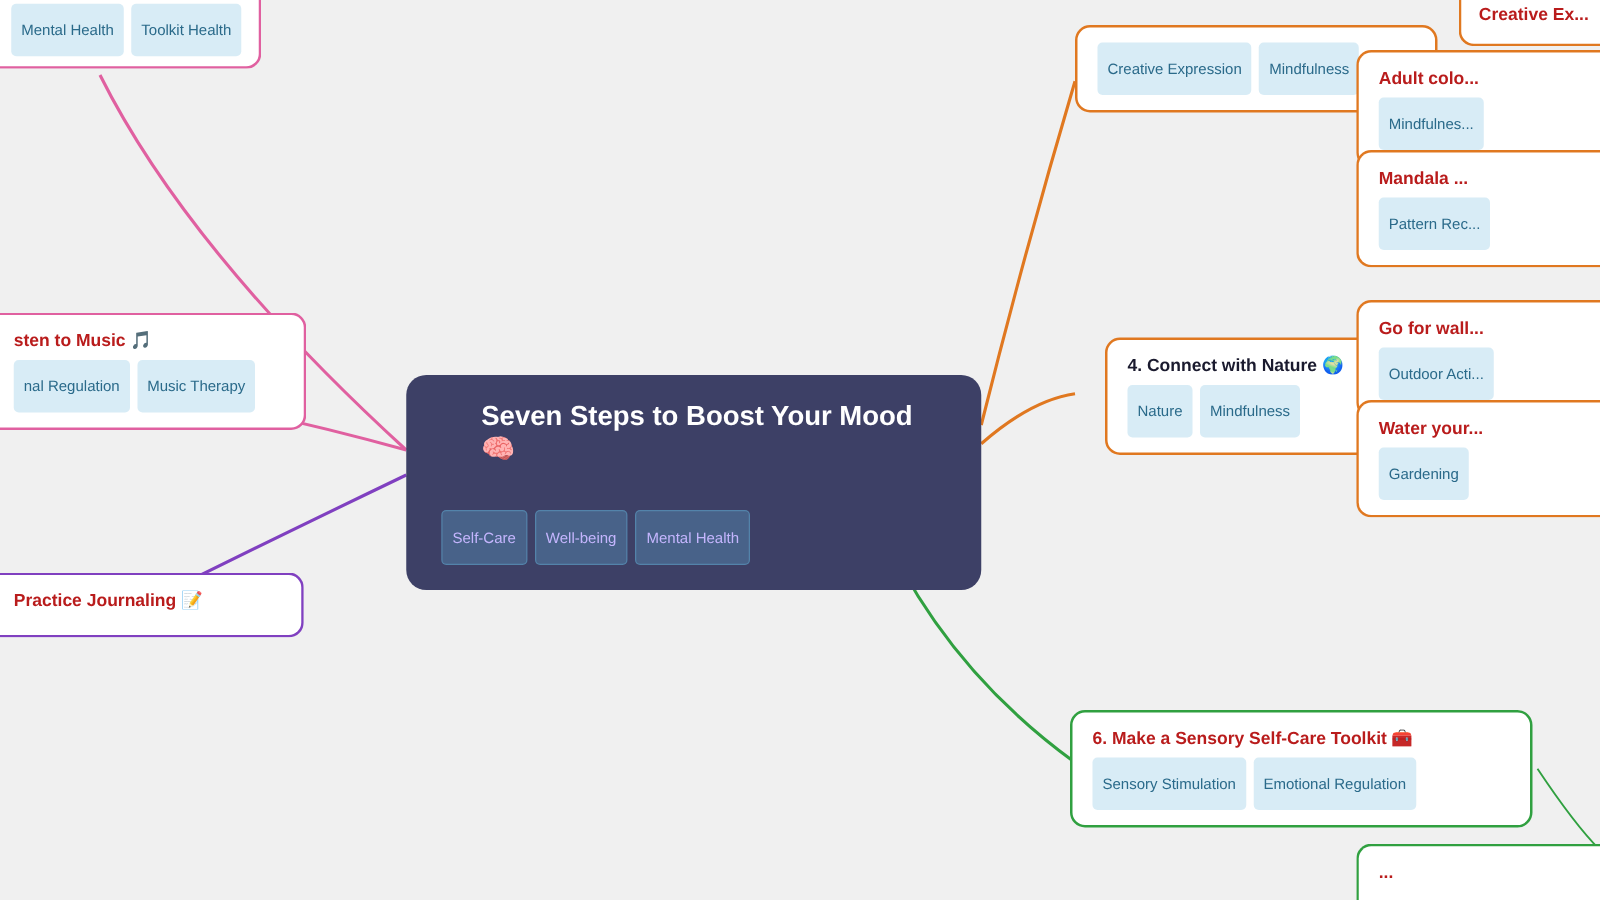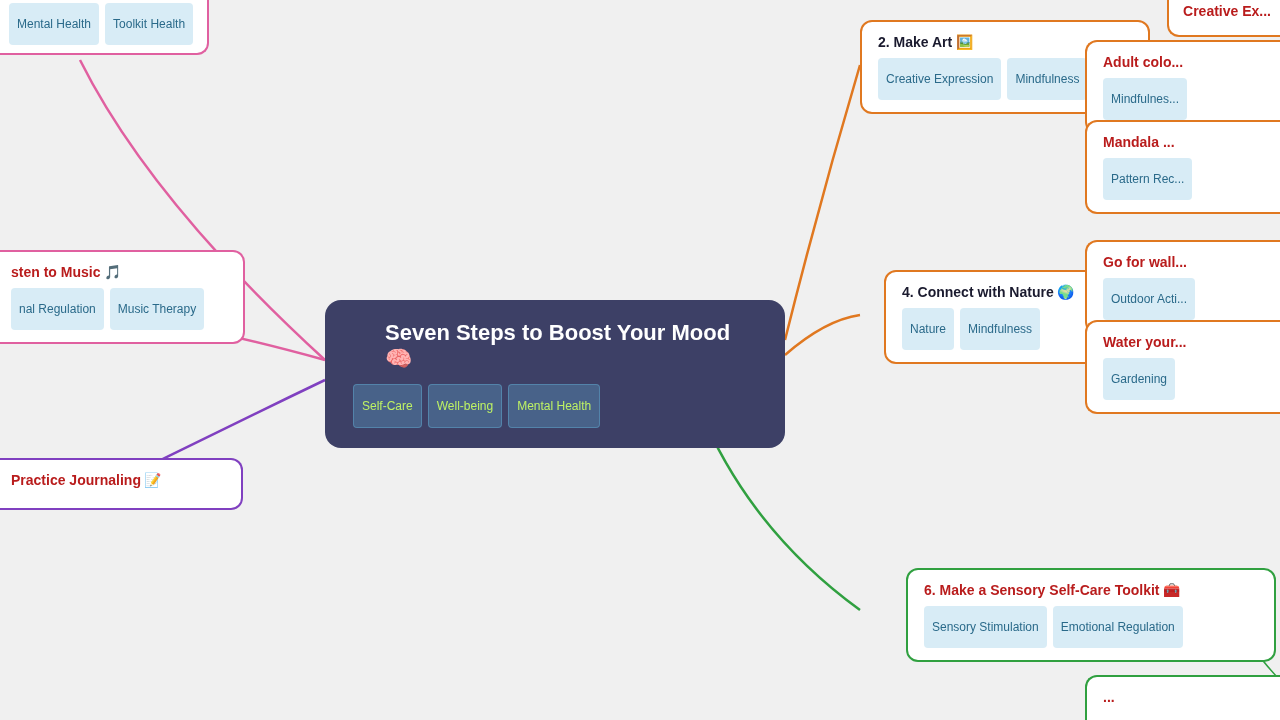--- a/index.html
+++ b/index.html
@@ -60,22 +60,23 @@
     }
     .node-center .node-main-title {
       font-size: 22px;
       font-weight: 700;
       color: white;
       margin-bottom: 12px;
       margin-left: 32px;
     }
     .node-center .tag {
       background: rgba(100, 180, 220, 0.3);
-      color: #bef264;
+      color: #c4b5fd;
       border: 1px solid rgba(100, 180, 220, 0.4);
+      margin-top: 24px;
     }
 
     
     .node-orange {
       background: white;
       border: 2px solid #e07820;
     }
     .node-orange .node-title { color: #1a1a2e; }
 
     
@@ -125,21 +126,21 @@
     }
 
     #node-connect-nature {
       top: 270px;
       left: 884px;
       width: 290px;
     }
 
     #node-sensory {
       top: 568px;
-      left: 906px;
+      left: 856px;
       width: 370px;
     }
 
     
     #node-creative-expr {
       top: -5px;
       right: -5px;
       border: 2px solid #e07820;
       border-top: none;
       border-right: none;
@@ -253,21 +254,20 @@
 <div class="node node-center">
   <div class="node-main-title">Seven Steps to Boost Your Mood 🧠</div>
   <div class="tags">
     <span class="tag">Self-Care</span>
     <span class="tag">Well-being</span>
     <span class="tag">Mental Health</span>
   </div>
 </div>
 
 <div id="node-make-art" class="node node-orange">
-  <div class="node-title">2. Make Art 🖼️</div>
   <div class="tags">
     <span class="tag">Creative Expression</span>
     <span class="tag">Mindfulness</span>
   </div>
 </div>
 
 <div id="node-connect-nature" class="node node-orange">
   <div class="node-title">4. Connect with Nature 🌍</div>
   <div class="tags">
     <span class="tag">Nature</span>

